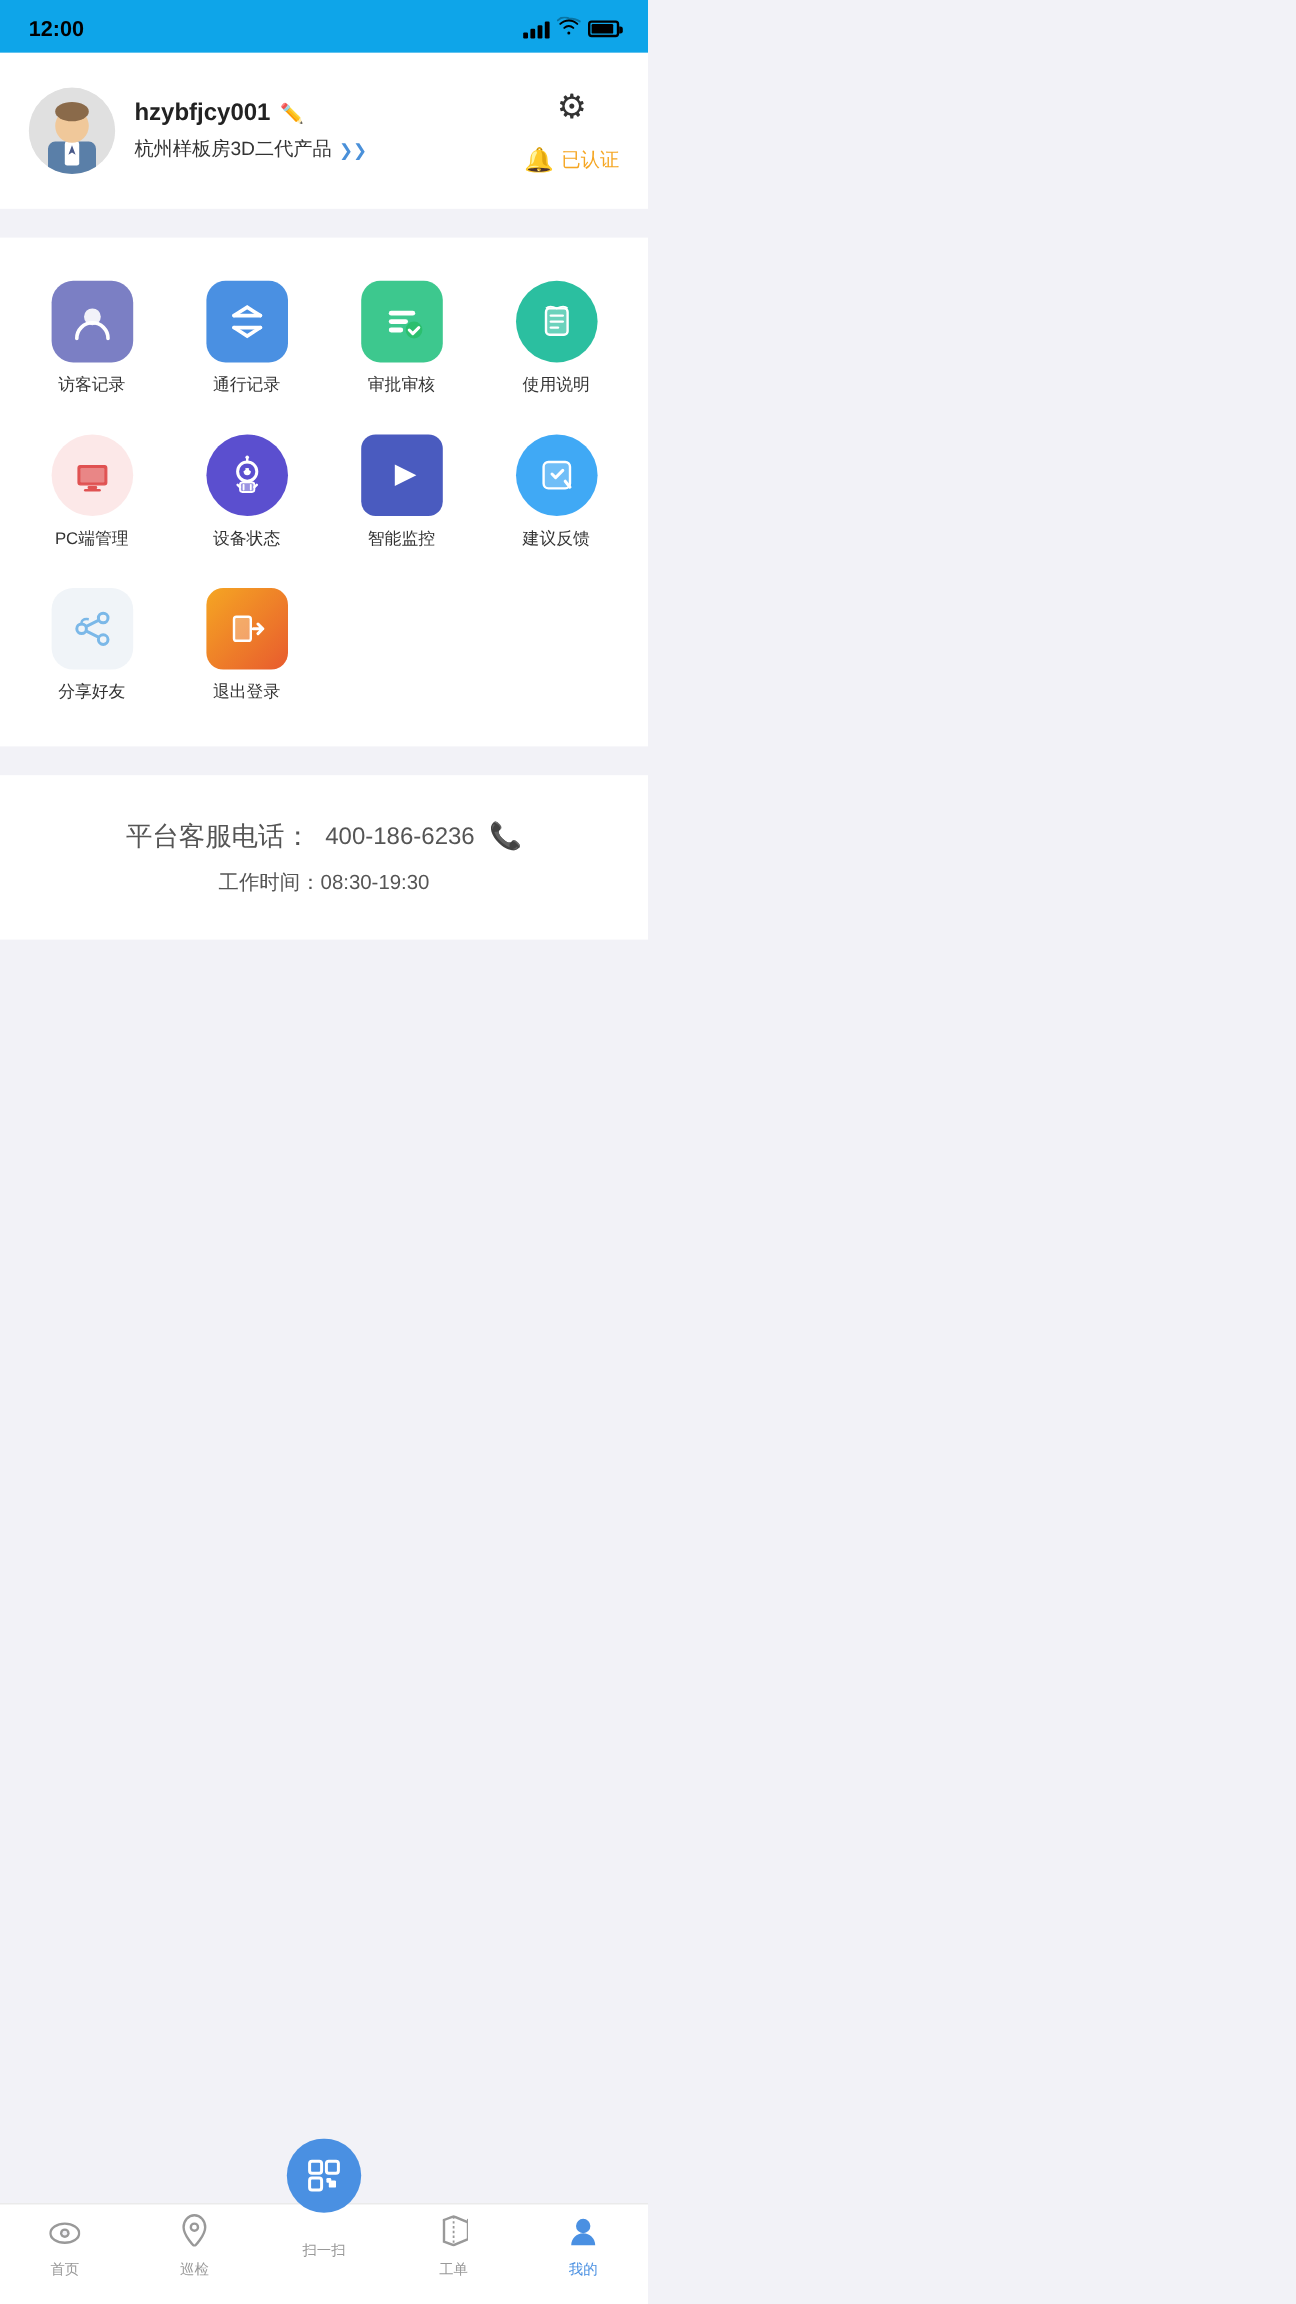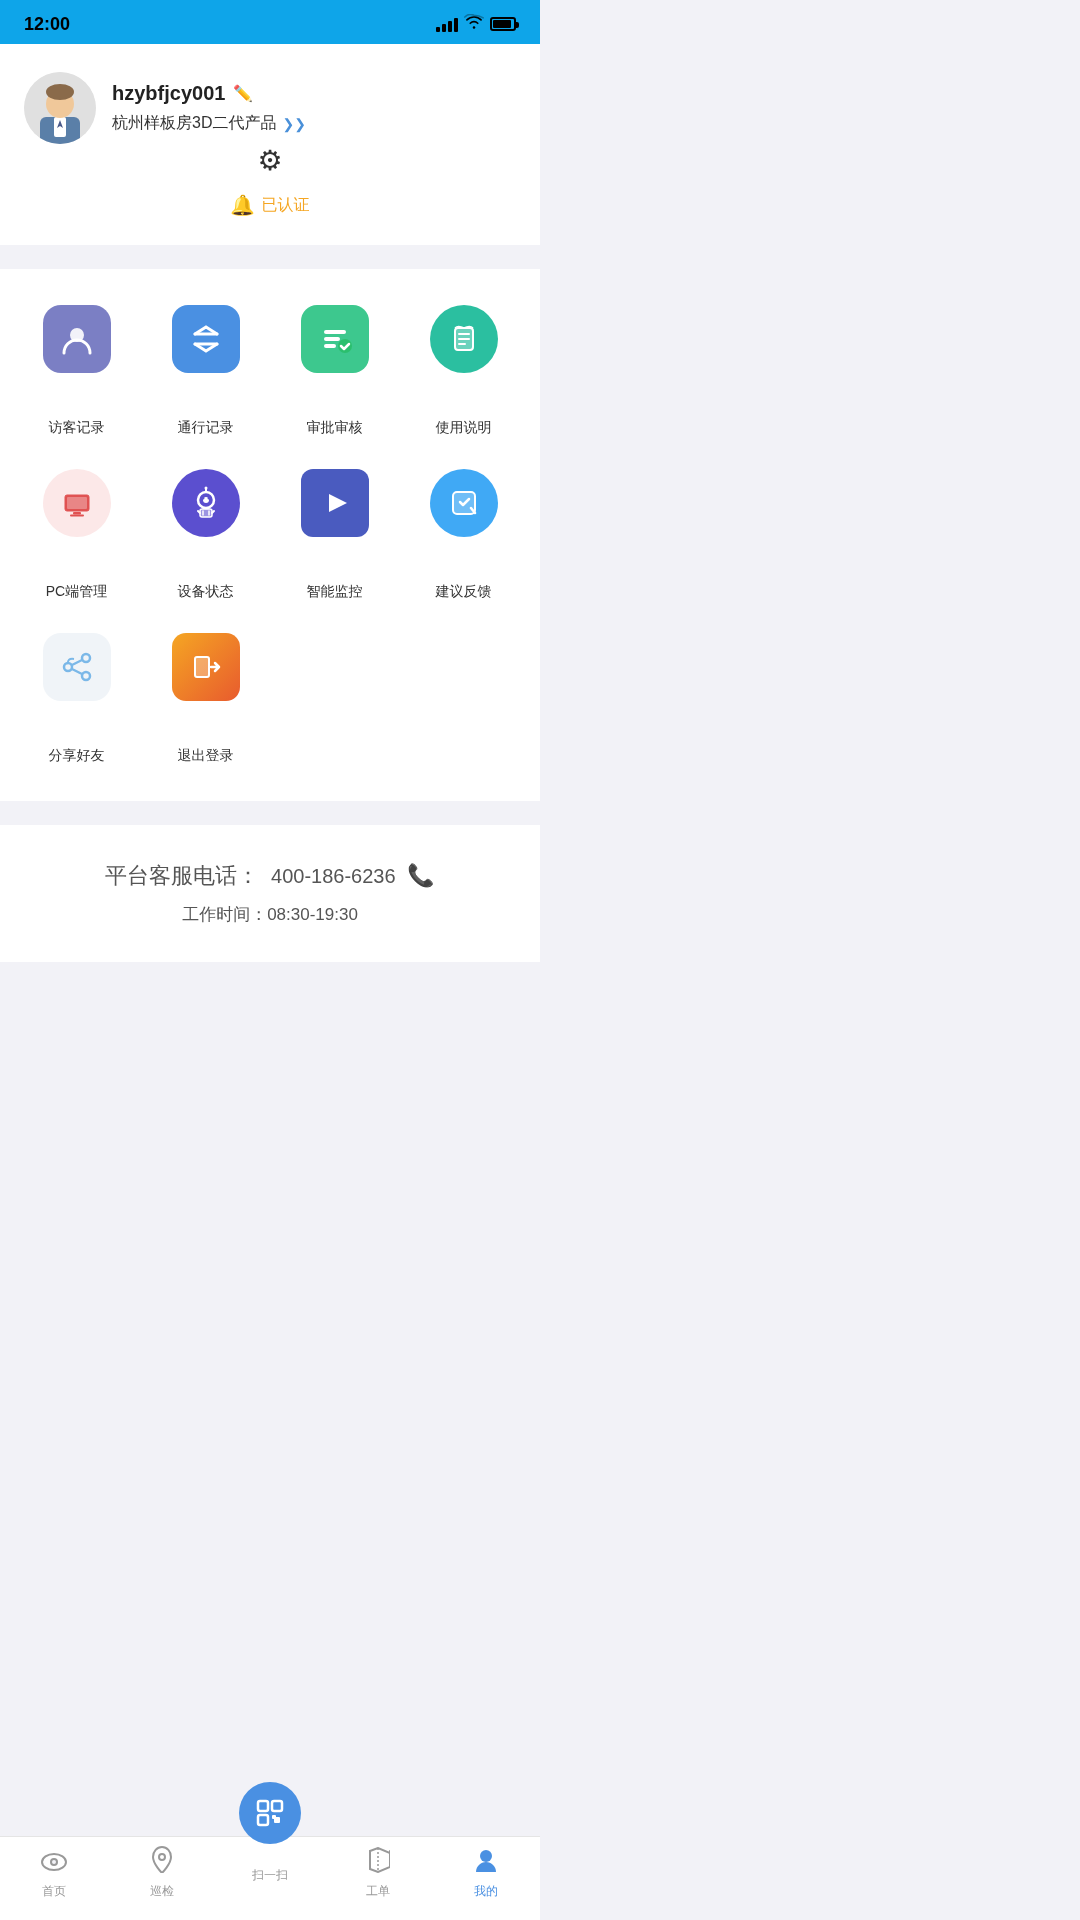--- a/index.html
+++ b/index.html
@@ -75,21 +75,20 @@
       border-radius: 1px;
     }
 
     
     .profile-section {
       background: #fff;
       padding: 28px 24px 28px;
       display: flex;
       justify-content: space-between;
       margin-bottom: 12px;
-      flex-direction: column;
     }
     .profile-left {
       display: flex;
       align-items: center;
       gap: 16px;
     }
     .avatar {
       width: 72px;
       height: 72px;
       border-radius: 50%;
@@ -190,21 +189,20 @@
       display: flex;
       align-items: center;
       justify-content: center;
       position: relative;
     }
     .menu-label {
       font-size: 14px;
       color: #333;
       text-align: right;
       white-space: nowrap;
-      margin-top: 36px;
     }
 
     
     .icon-purple { background: #7b7fc4; }
     .icon-blue { background: #4a90e2; }
     .icon-green { background: #3dc88e; }
     .icon-light-gray { background: #f0f4f8; border-radius: 18px; }
 
     .menu-icon-wrap svg {
       width: 38px;

